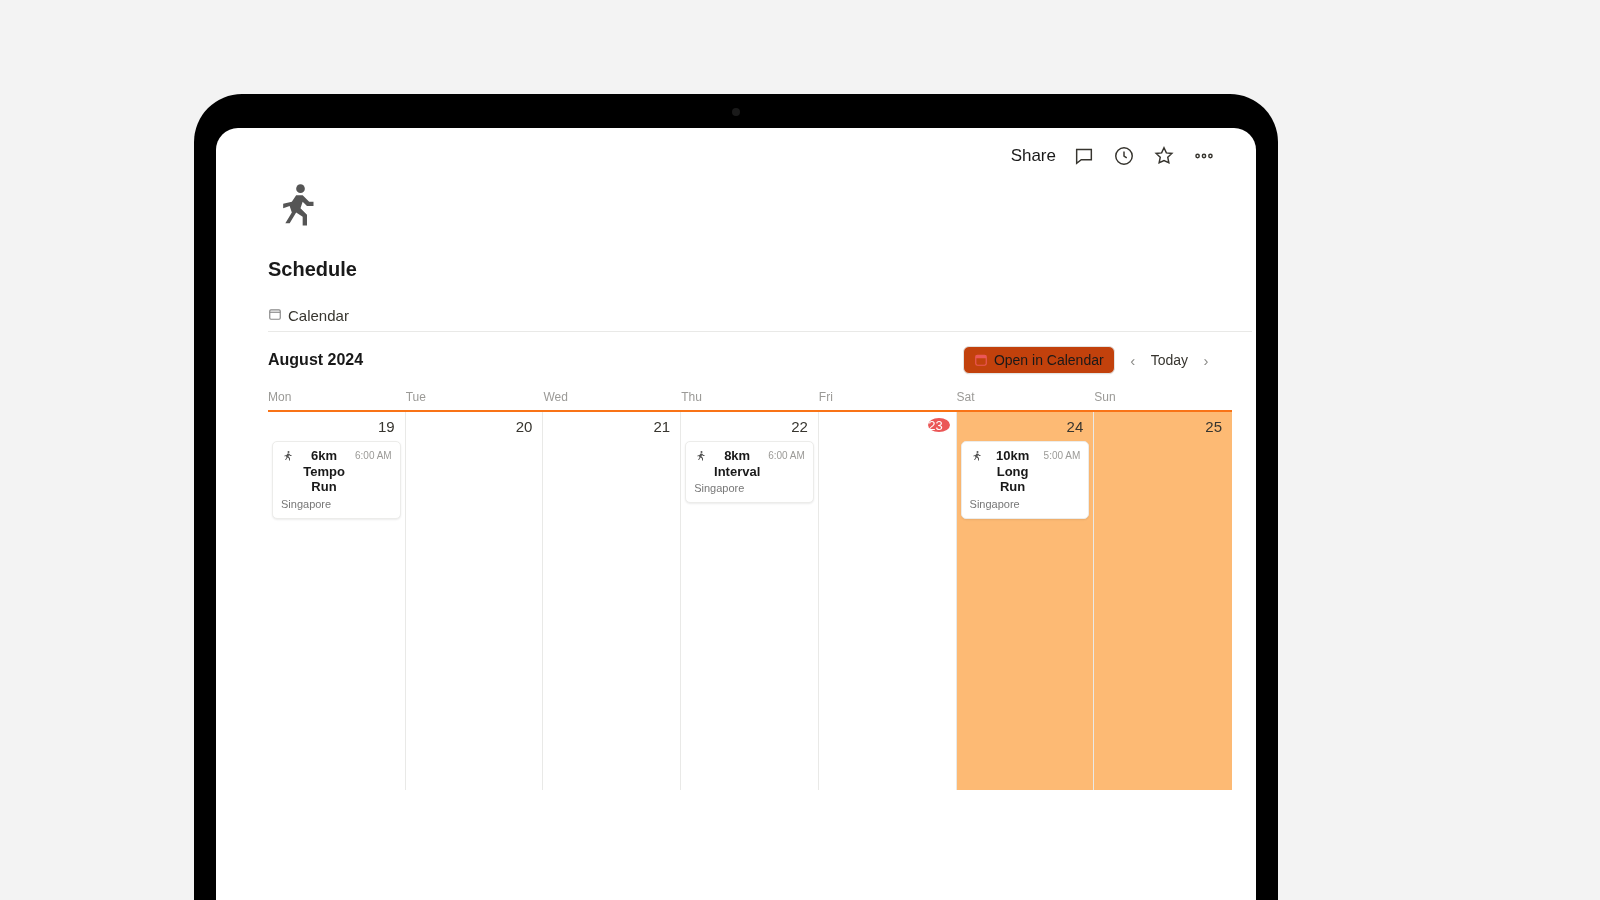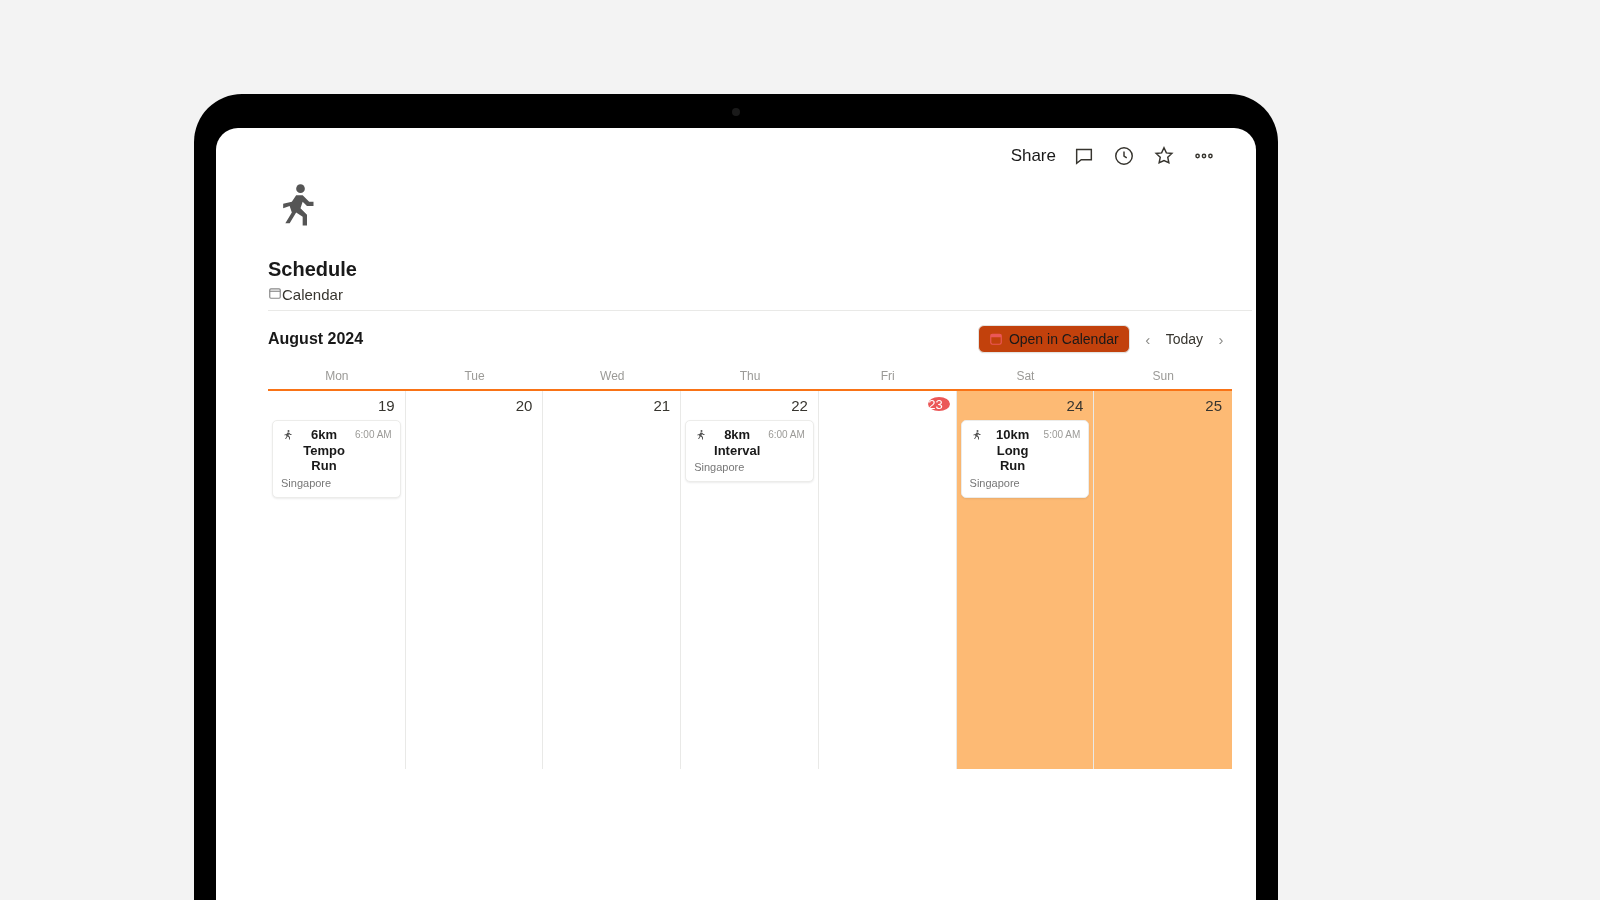--- a/index.html
+++ b/index.html
@@ -79,21 +79,22 @@
     letter-spacing: -0.5px;
   }
   .section-title {
     font-size: 20px;
     font-weight: 600;
     margin-top: 22px;
   }
   .view-tabs {
     display: flex;
     align-items: center;
-    margin-top: 5px;
+    gap: 6px;
+    margin-top: 26px;
     font-size: 15px;
     color: #37352f;
     cursor: pointer;
     padding-bottom: 7px;
   }
   .view-tabs .cal-icon {
     font-size: 14px;
     color: #777;
   }
   .divider {
@@ -101,21 +102,21 @@
     border-top: 1px solid #e9e9e7;
     margin: 0 -20px 0 0;
   }
 
   
   .cal-header {
     display: flex;
     align-items: center;
     justify-content: space-between;
     margin-top: 14px;
-    margin-right: 1px;
+    margin-right: 16px;
   }
   .cal-month {
     font-size: 16px;
     font-weight: 600;
   }
   .cal-actions {
     display: flex;
     align-items: center;
     gap: 8px;
   }
@@ -150,21 +151,20 @@
     color: #37352f;
   }
 
   
   .week-row {
     display: grid;
     grid-template-columns: repeat(7, 1fr);
     margin-top: 12px;
   }
   .weekday {
-    text-align: center;
     font-size: 12px;
     color: #9b9a97;
     padding: 4px 0;
   }
 
   
   .days-row {
     display: grid;
     grid-template-columns: repeat(7, 1fr);
     border-top: 2px solid #f97316;

